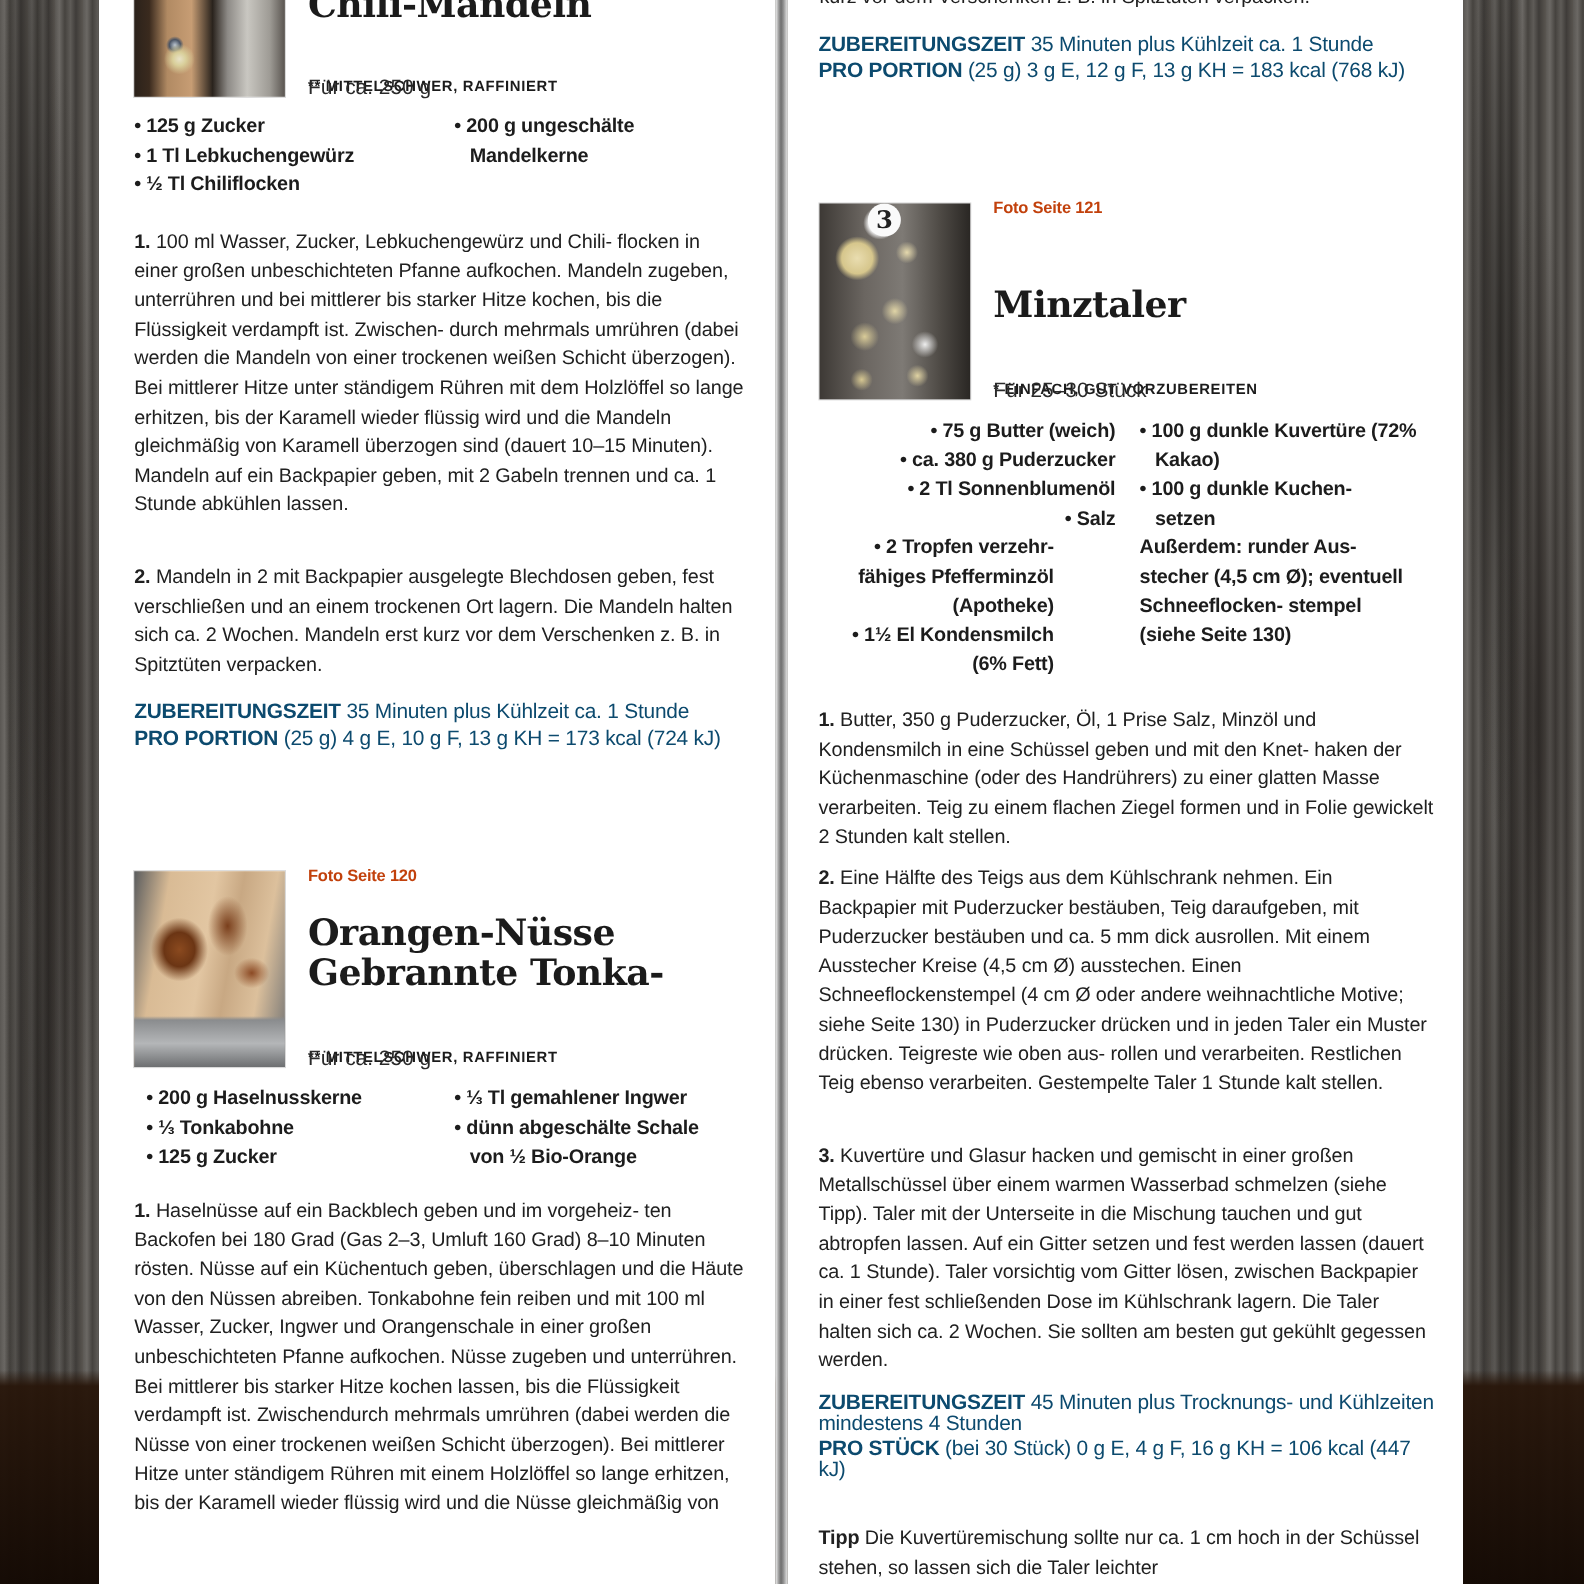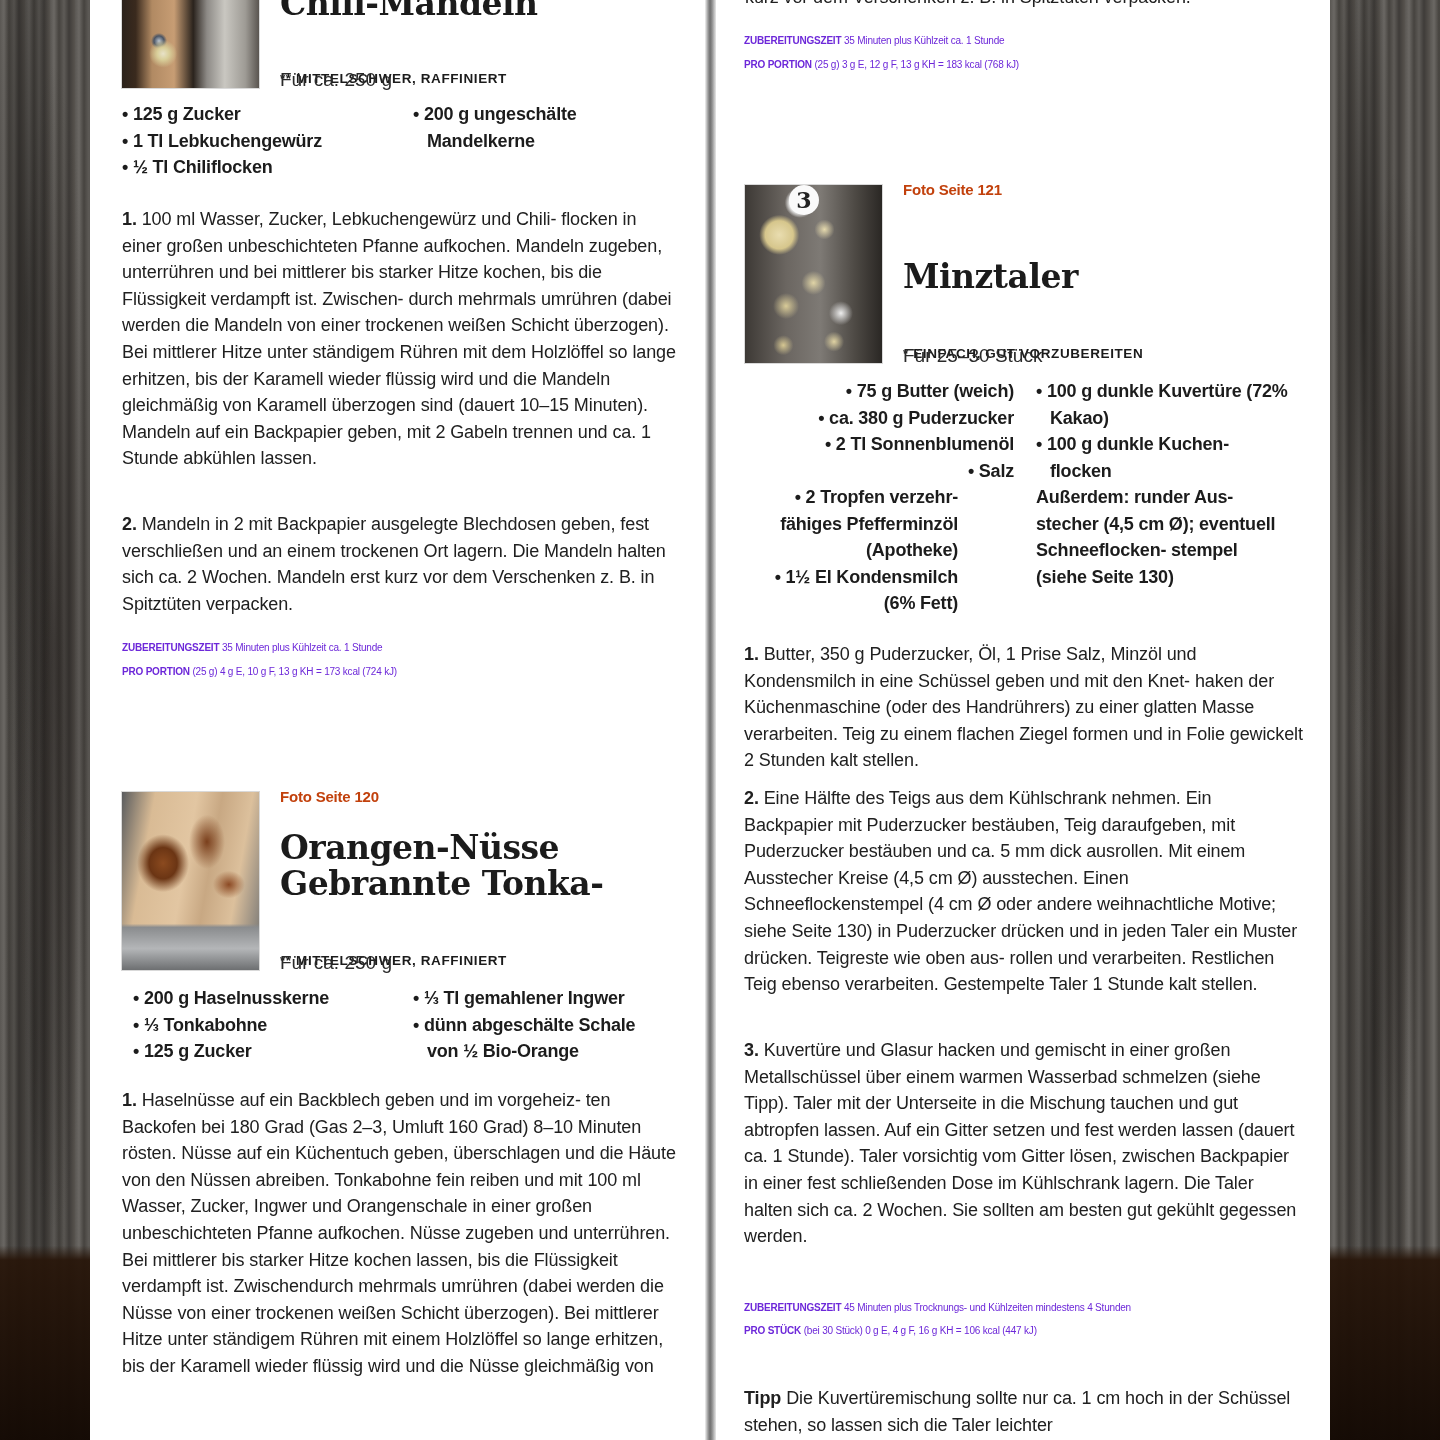--- a/index.html
+++ b/index.html
@@ -80,21 +80,21 @@
   }
   .difficulty { font-size: 13.5px; font-weight: bold; letter-spacing: 0.6px; color: #1b1b1b; margin-top: 40px; }
   .yield { font-size: 19px; color: #2a2a2a; }
   .ing { font-size: 18px; font-weight: bold; color: #1c1c1c; line-height: 26.5px; letter-spacing: -0.2px; }
   .ing div { padding-left: 14px; text-indent: -14px; }
   .ing .nob { padding-left: 0; text-indent: 0; }
   .step {
     font-size: 18px; line-height: 26.6px; color: #202020; letter-spacing: -0.1px;
   }
   .step b { font-weight: bold; }
-  .meta { font-size: 10px; line-height: 20px; color: #6d28d9; letter-spacing: -0.2px; }
+  .meta { font-size: 19px; line-height: 20px; color: #0c4a6e; letter-spacing: -0.2px; }
   .meta b { font-weight: 900; }
 </style>
 </head>
 <body>
 
 <div class="wood-left"></div>
 <div class="wood-right"></div>
 
 <div class="page page-left">
 
@@ -171,35 +171,35 @@
   <div class="abs ing" style="left:28px; top:378px; width:270px;text-align:right;">
     <div>• 75 g Butter (weich)</div>
     <div>• ca. 380 g Puderzucker</div>
     <div>• 2 Tl Sonnenblumenöl</div>
     <div>• Salz</div>
     <div style="width:200px;">• 2 Tropfen verzehr- fähiges Pfefferminzöl (Apotheke)</div>
     <div style="width:200px;">• 1½ El Kondensmilch (6% Fett)</div>
   </div>
   <div class="abs ing" style="left:320px; top:378px; width:245px;">
     <div style="width:240px;">• 100 g dunkle Kuvertüre (72% Kakao)</div>
-    <div style="width:220px;">• 100 g dunkle Kuchen- flocken</div>
+    <div style="width:220px;">• 100 g dunkle Kuchen- setzen</div>
     <div class="nob" style="width:240px;">Außerdem: runder Aus- stecher (4,5 cm Ø); eventuell Schneeflocken- stempel (siehe Seite 130)</div>
   </div>
 
   <div class="abs step" style="left:28px; top:641px; width:560px;">
     <b>1.</b><span> Butter, 350 g Puderzucker, Öl, 1 Prise Salz, Minzöl und Kondensmilch in eine Schüssel geben und mit den Knet- haken der Küchenmaschine (oder des Handrührers) zu einer glatten Masse verarbeiten. Teig zu einem flachen Ziegel formen und in Folie gewickelt 2 Stunden kalt stellen.</span>
   </div>
   <div class="abs step" style="left:28px; top:785px; width:560px;">
     <b>2.</b><span> Eine Hälfte des Teigs aus dem Kühlschrank nehmen. Ein Backpapier mit Puderzucker bestäuben, Teig daraufgeben, mit Puderzucker bestäuben und ca. 5 mm dick ausrollen. Mit einem Ausstecher Kreise (4,5 cm Ø) ausstechen. Einen Schneeflockenstempel (4 cm Ø oder andere weihnachtliche Motive; siehe Seite 130) in Puderzucker drücken und in jeden Taler ein Muster drücken. Teigreste wie oben aus- rollen und verarbeiten. Restlichen Teig ebenso verarbeiten. Gestempelte Taler 1 Stunde kalt stellen.</span>
   </div>
   <div class="abs step" style="left:28px; top:1037px; width:560px;">
     <b>3.</b><span> Kuvertüre und Glasur hacken und gemischt in einer großen Metallschüssel über einem warmen Wasserbad schmelzen (siehe Tipp). Taler mit der Unterseite in die Mischung tauchen und gut abtropfen lassen. Auf ein Gitter setzen und fest werden lassen (dauert ca. 1 Stunde). Taler vorsichtig vom Gitter lösen, zwischen Backpapier in einer fest schließenden Dose im Kühlschrank lagern. Die Taler halten sich ca. 2 Wochen. Sie sollten am besten gut gekühlt gegessen werden.</span>
   </div>
 
-  <div class="abs meta" style="left:28px; top:1298px; width:560px; line-height:19px;">
+  <div class="abs meta" style="left:28px; top:1266px; width:560px; line-height:19px;">
     <div><b>ZUBEREITUNGSZEIT</b><span> 45 Minuten plus Trocknungs- und Kühlzeiten mindestens 4 Stunden</span></div>
     <div style="margin-top:4px;"><b>PRO STÜCK</b><span> (bei 30 Stück) 0 g E, 4 g F, 16 g KH = 106 kcal (447 kJ)</span></div>
   </div>
 
   <div class="abs step" style="left:28px; top:1385px; width:560px;">
     <b>Tipp</b><span> Die Kuvertüremischung sollte nur ca. 1 cm hoch in der Schüssel stehen, so lassen sich die Taler leichter</span>
   </div>
 </div>
 
 </body></html>

